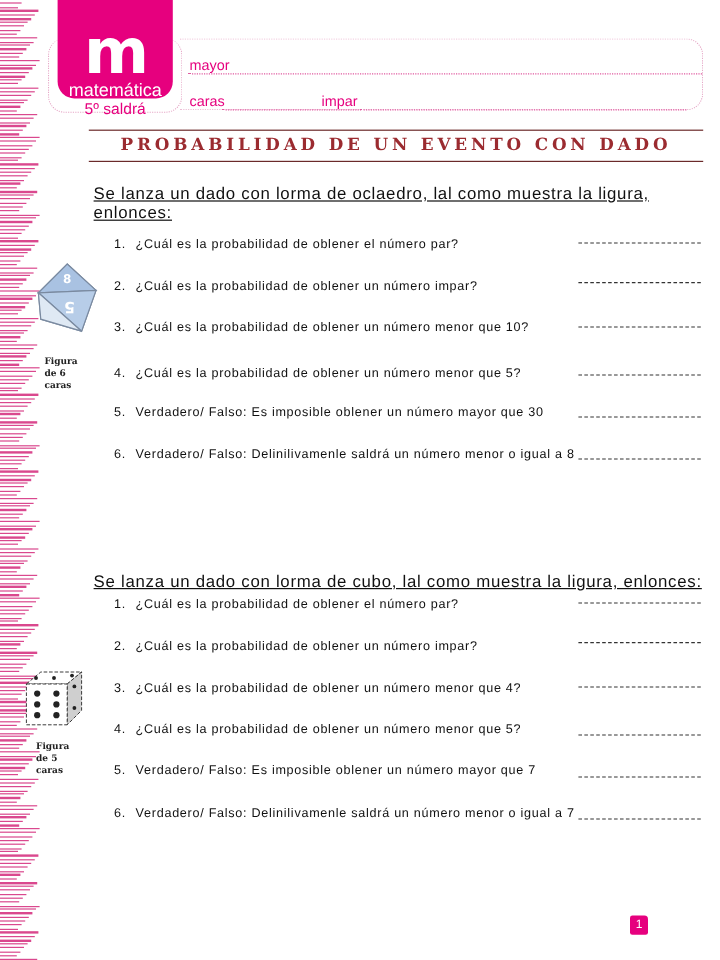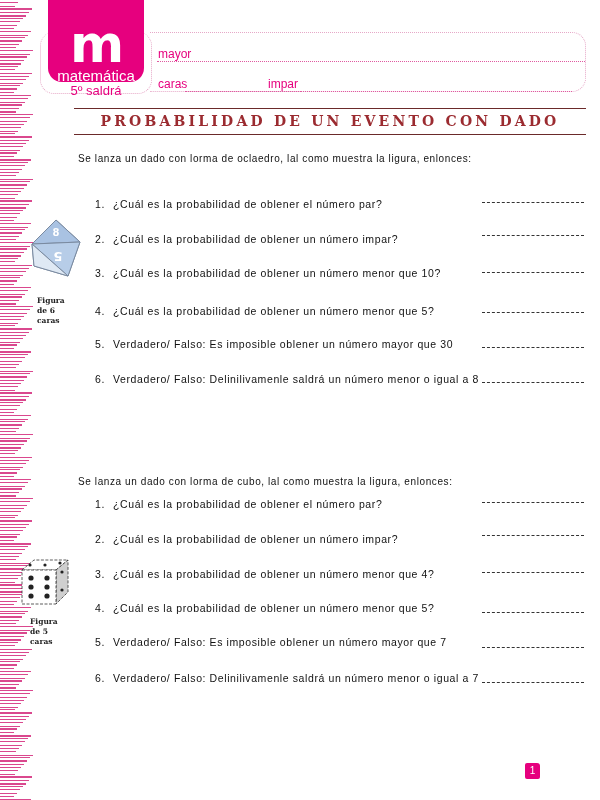--- a/index.html
+++ b/index.html
@@ -19,21 +19,21 @@
 
   
   .fields { position: absolute; left: 150px; top: 32px; width: 436px; height: 60px; border: 1px dotted #e6a8c7; border-left: none; border-radius: 0 14px 14px 0; }
   .field-line { position: absolute; left: 157px; height: 1px; border-bottom: 1px dotted #e05aa0; }
   .field-label { position: absolute; font-size: 12px; color: #e6007e; }
 
   
   .rule { position: absolute; left: 74px; width: 512px; height: 1px; background: #6b2a2a; }
   .title { position: absolute; left: 74px; top: 113px; width: 512px; text-align: center; font-family: "DejaVu Serif", serif; font-weight: bold; font-size: 14px; letter-spacing: 3.2px; color: #9b2b30; }
 
-  .intro { position: absolute; left: 78px; font-size: 10px; letter-spacing: 0.6px; color: #111; }
+  .intro { position: absolute; left: 78px; font-size: 14px; letter-spacing: 0.6px; color: #111; text-decoration: underline; }
   .q { position: absolute; left: 95px; font-size: 10.5px; letter-spacing: 0.6px; color: #111; white-space: nowrap; }
   .q .num { display: inline-block; width: 18px; }
   .ans { position: absolute; left: 482px; width: 102px; height: 1px; border-bottom: 1.2px dashed #333; }
 
   .fig-label { position: absolute; font-family: "DejaVu Serif", serif; font-weight: bold; font-size: 7.5px; line-height: 10px; color: #222; }
 
   .page-num { position: absolute; left: 525px; top: 763px; width: 15px; height: 16px; background: #e6007e; color: #fff; font-size: 10px; text-align: center; line-height: 16px; border-radius: 2px 3px 2px 2px; }
 </style>
 </head>
 <body>

